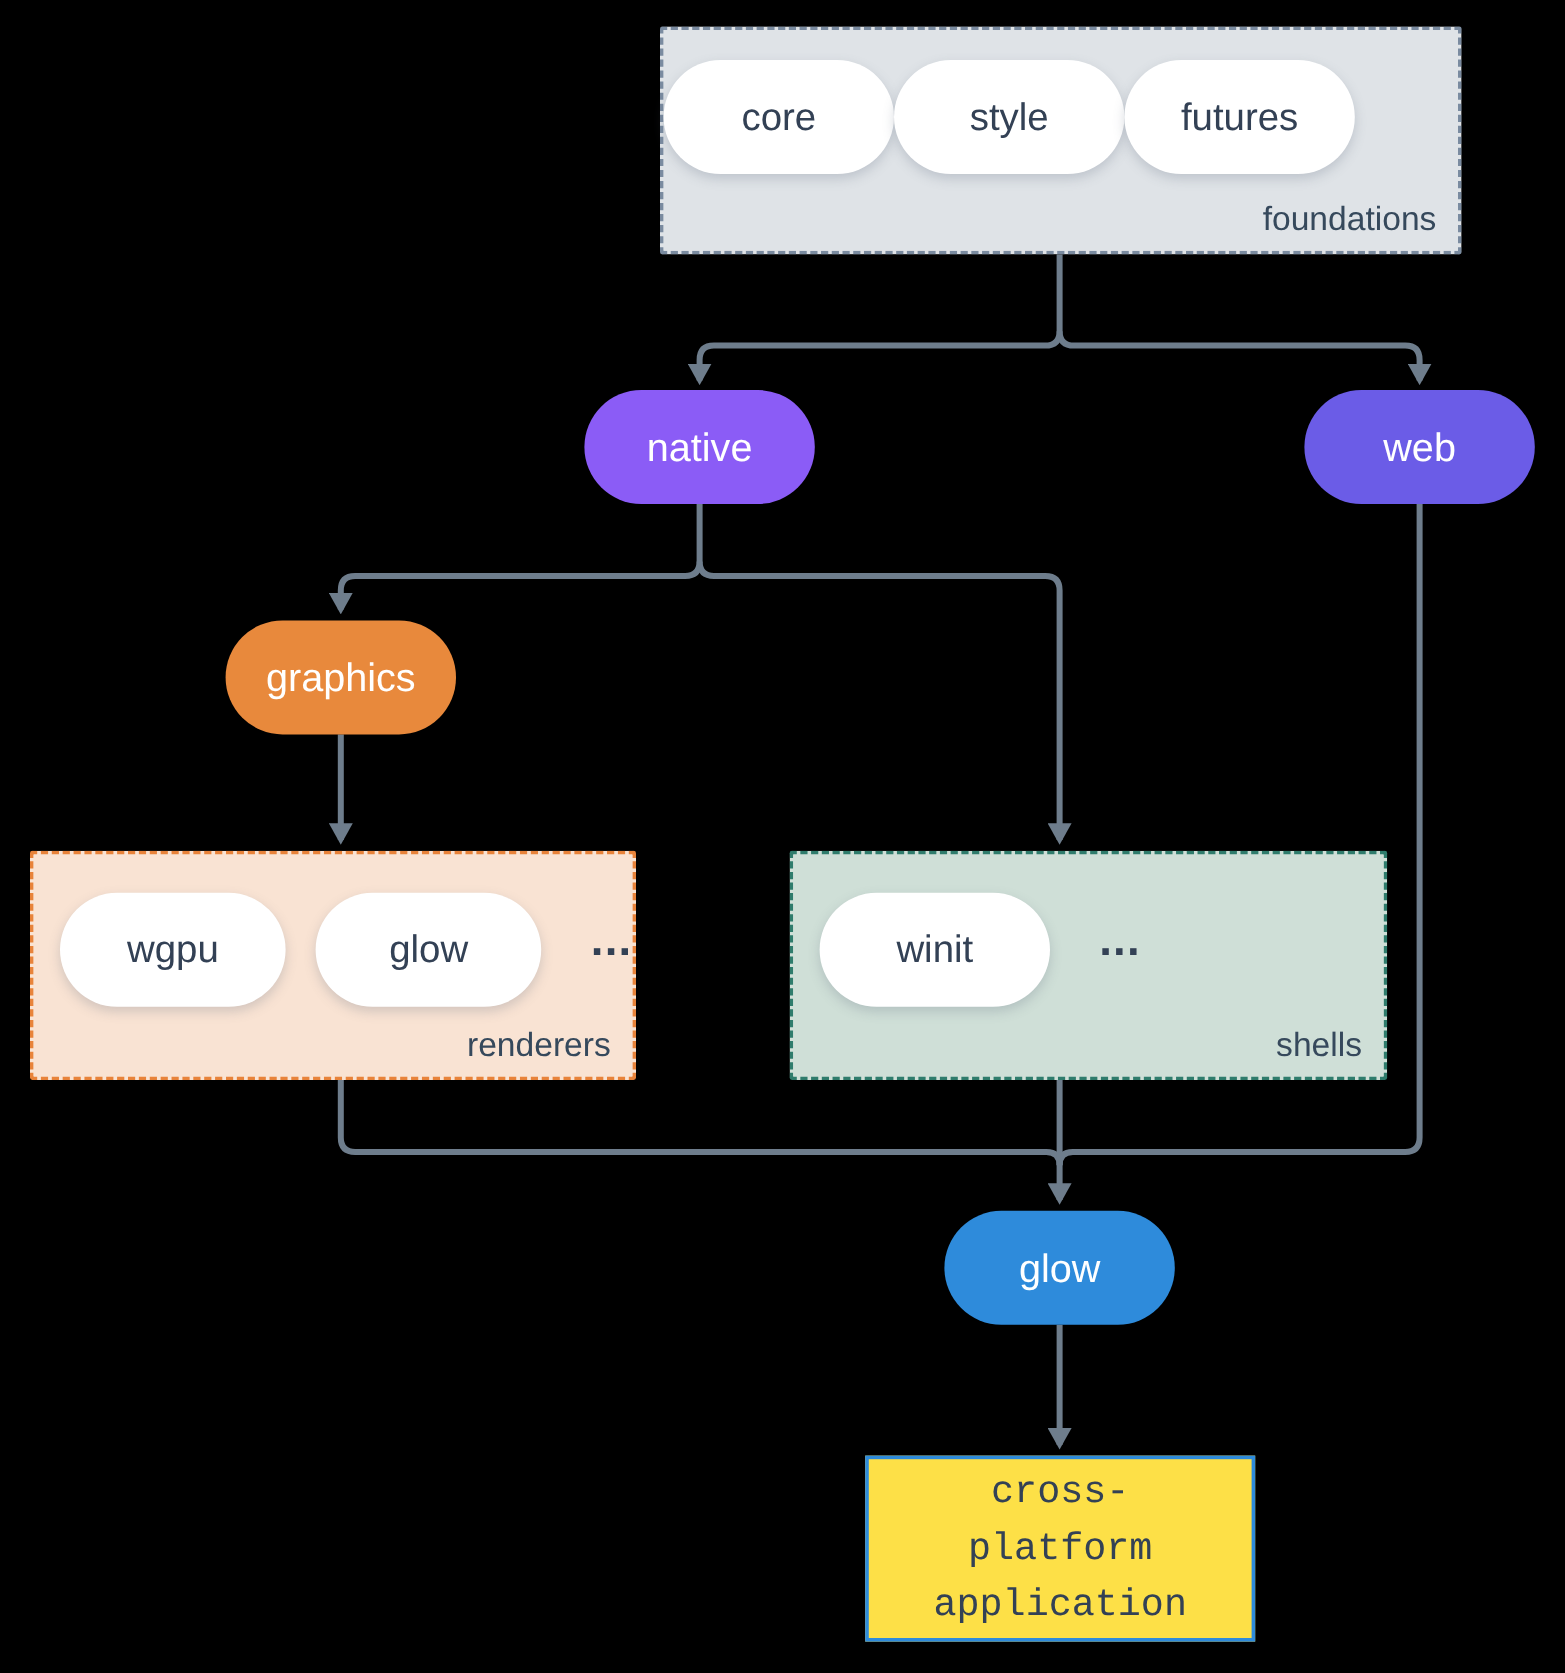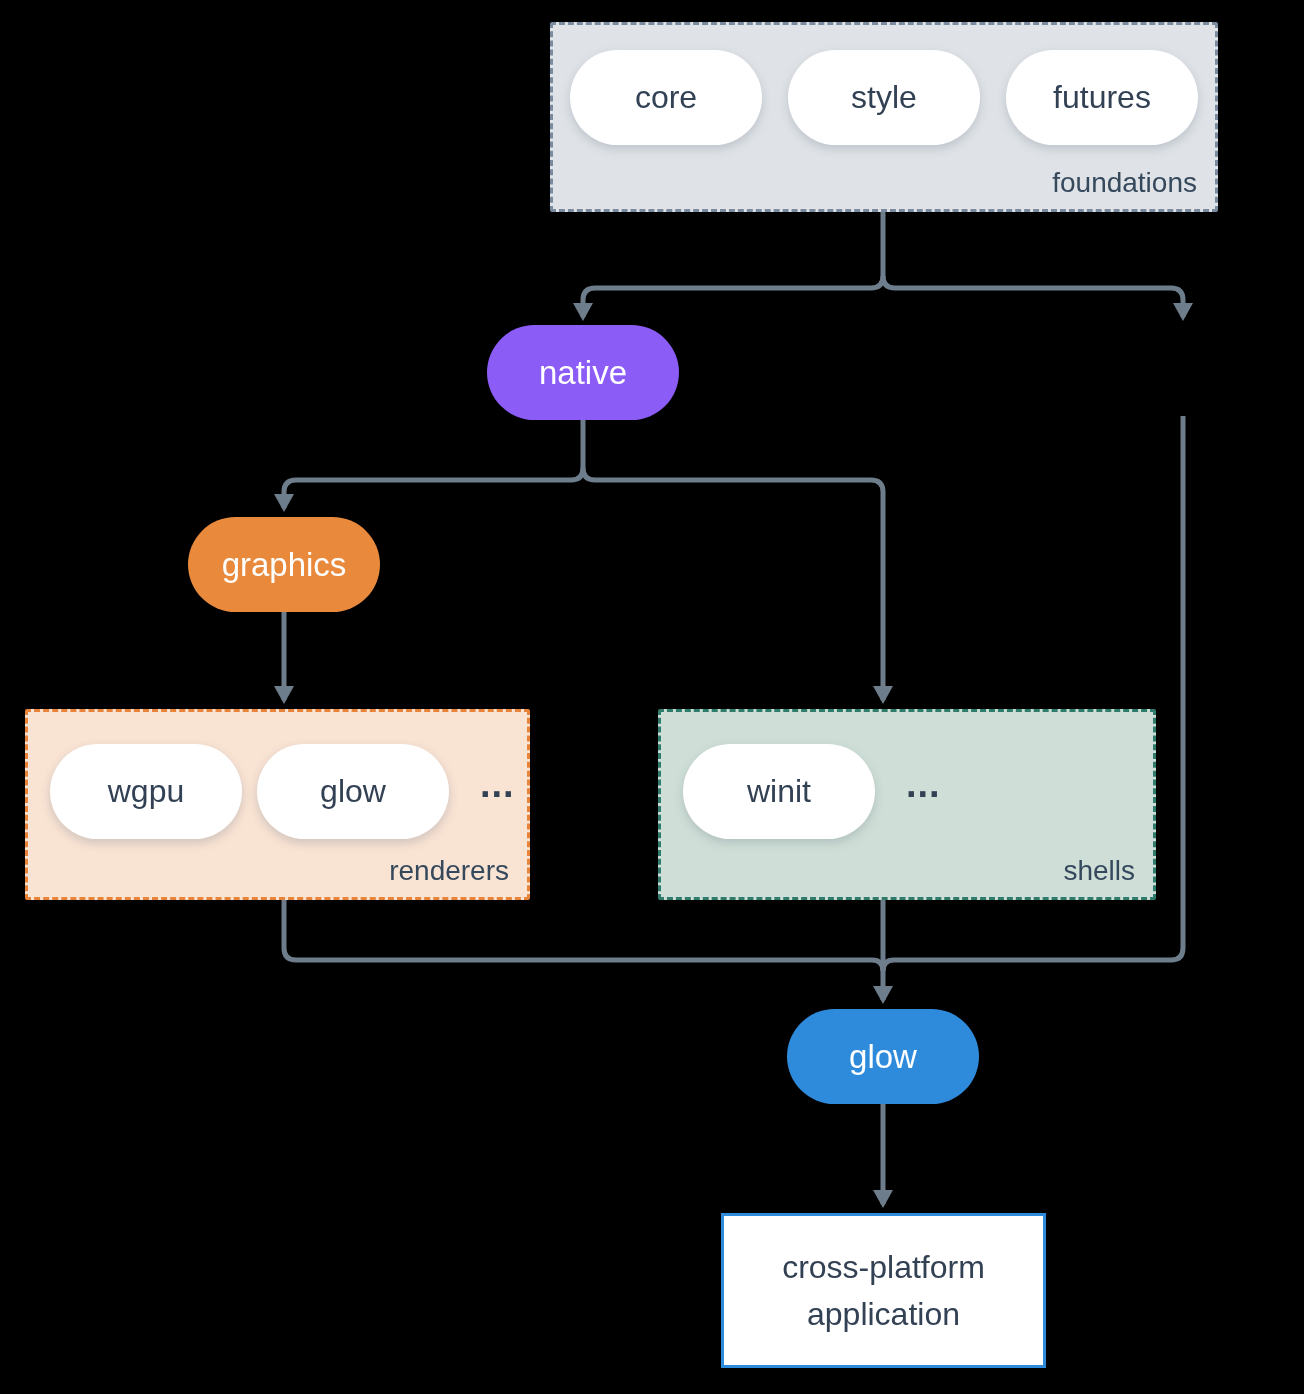--- a/index.html
+++ b/index.html
@@ -12,22 +12,22 @@
 
   .group-box { position:absolute; box-sizing:border-box; border-radius:2px; }
   .group-box.foundations { left:550px; top:22px;  width:668px; height:190px;
       background:#dfe3e7; border:3px dashed #7a8ba0; }
   .group-box.renderers   { left:25px;  top:709px; width:505px; height:191px;
       background:#f9e3d3; border:3px dashed #e8833a; }
   .group-box.shells      { left:630px; top:709px; width:498px; height:191px;
       background:#cfdfd7; border:3px dashed #2f7c6c;margin-left:28px; }
 
   .pill-row { display:flex; align-items:center; margin-top:25px; }
-  .foundations .pill-row { justify-content:center; gap:26px; }
-  .renderers .pill-row, .shells .pill-row { margin-left:22px; gap:15px; }
+  .foundations .pill-row { justify-content:flex-start; }
+  .renderers .pill-row, .shells .pill-row { margin-left:22px; gap:25px; }
 
   .white-pill {
     width:192px; height:95px; background:#fff; border-radius:48px;
     display:flex; align-items:center; justify-content:center;
     font-size:32px; color:#334155;
     box-shadow:0 4px 10px rgba(90,105,125,.25);
   }
   .more { font-size:38px; font-weight:600; color:#334155; margin-left:16px;
           letter-spacing:1px; line-height:95px; padding-bottom:14px; }
 
@@ -39,23 +39,23 @@
     display:flex; align-items:center; justify-content:center;
     font-size:33px; color:#fff;
   }
   .node-pill.native   { left:487px;  top:325px; background:#8b5cf6; }
   .node-pill.web      { left:1087px; top:325px; background:#6b5ce7; }
   .node-pill.graphics { left:188px;  top:517px; background:#e8893c; }
   .node-pill.iced     { left:787px;  top:1009px; background:#2e8bdb; }
 
   .app-box {
     position:absolute; left:721px; top:1213px; width:325px; height:155px;
-    box-sizing:border-box; background:#ffffff; border:3px solid #2e8bdb;
+    box-sizing:border-box; background:#fde047; border:3px solid #2e8bdb;
     display:flex; align-items:center; justify-content:center; text-align:center;
-    font-size:32px; line-height:47px; color:#334155; padding:0 28px;
+    font-size:32px; line-height:47px; color:#334155; padding:0 28px;font-family:Liberation Mono, monospace;
   }
 </style>
 </head>
 <body>
 
 <div class="canvas">
 
   <svg class="connectors" viewBox="0 0 1304 1394" xmlns="http://www.w3.org/2000/svg">
     <defs>
       <marker id="arrow" viewBox="0 0 18 20" refX="14" refY="10" markerWidth="18" markerHeight="20" markerUnits="userSpaceOnUse" orient="auto">
@@ -76,20 +76,21 @@
   <div class="group-box foundations">
     <div class="pill-row">
       <div class="white-pill">core</div>
       <div class="white-pill">style</div>
       <div class="white-pill">futures</div>
     </div>
     <div class="group-label">foundations</div>
   </div>
 
   <div class="node-pill native">native</div>
+  <div class="node-pill web">web</div>
 
   <div class="node-pill graphics">graphics</div>
 
   <div class="group-box renderers">
     <div class="pill-row">
       <div class="white-pill">wgpu</div>
       <div class="white-pill">glow</div>
       <div class="more">...</div>
     </div>
     <div class="group-label">renderers</div>

